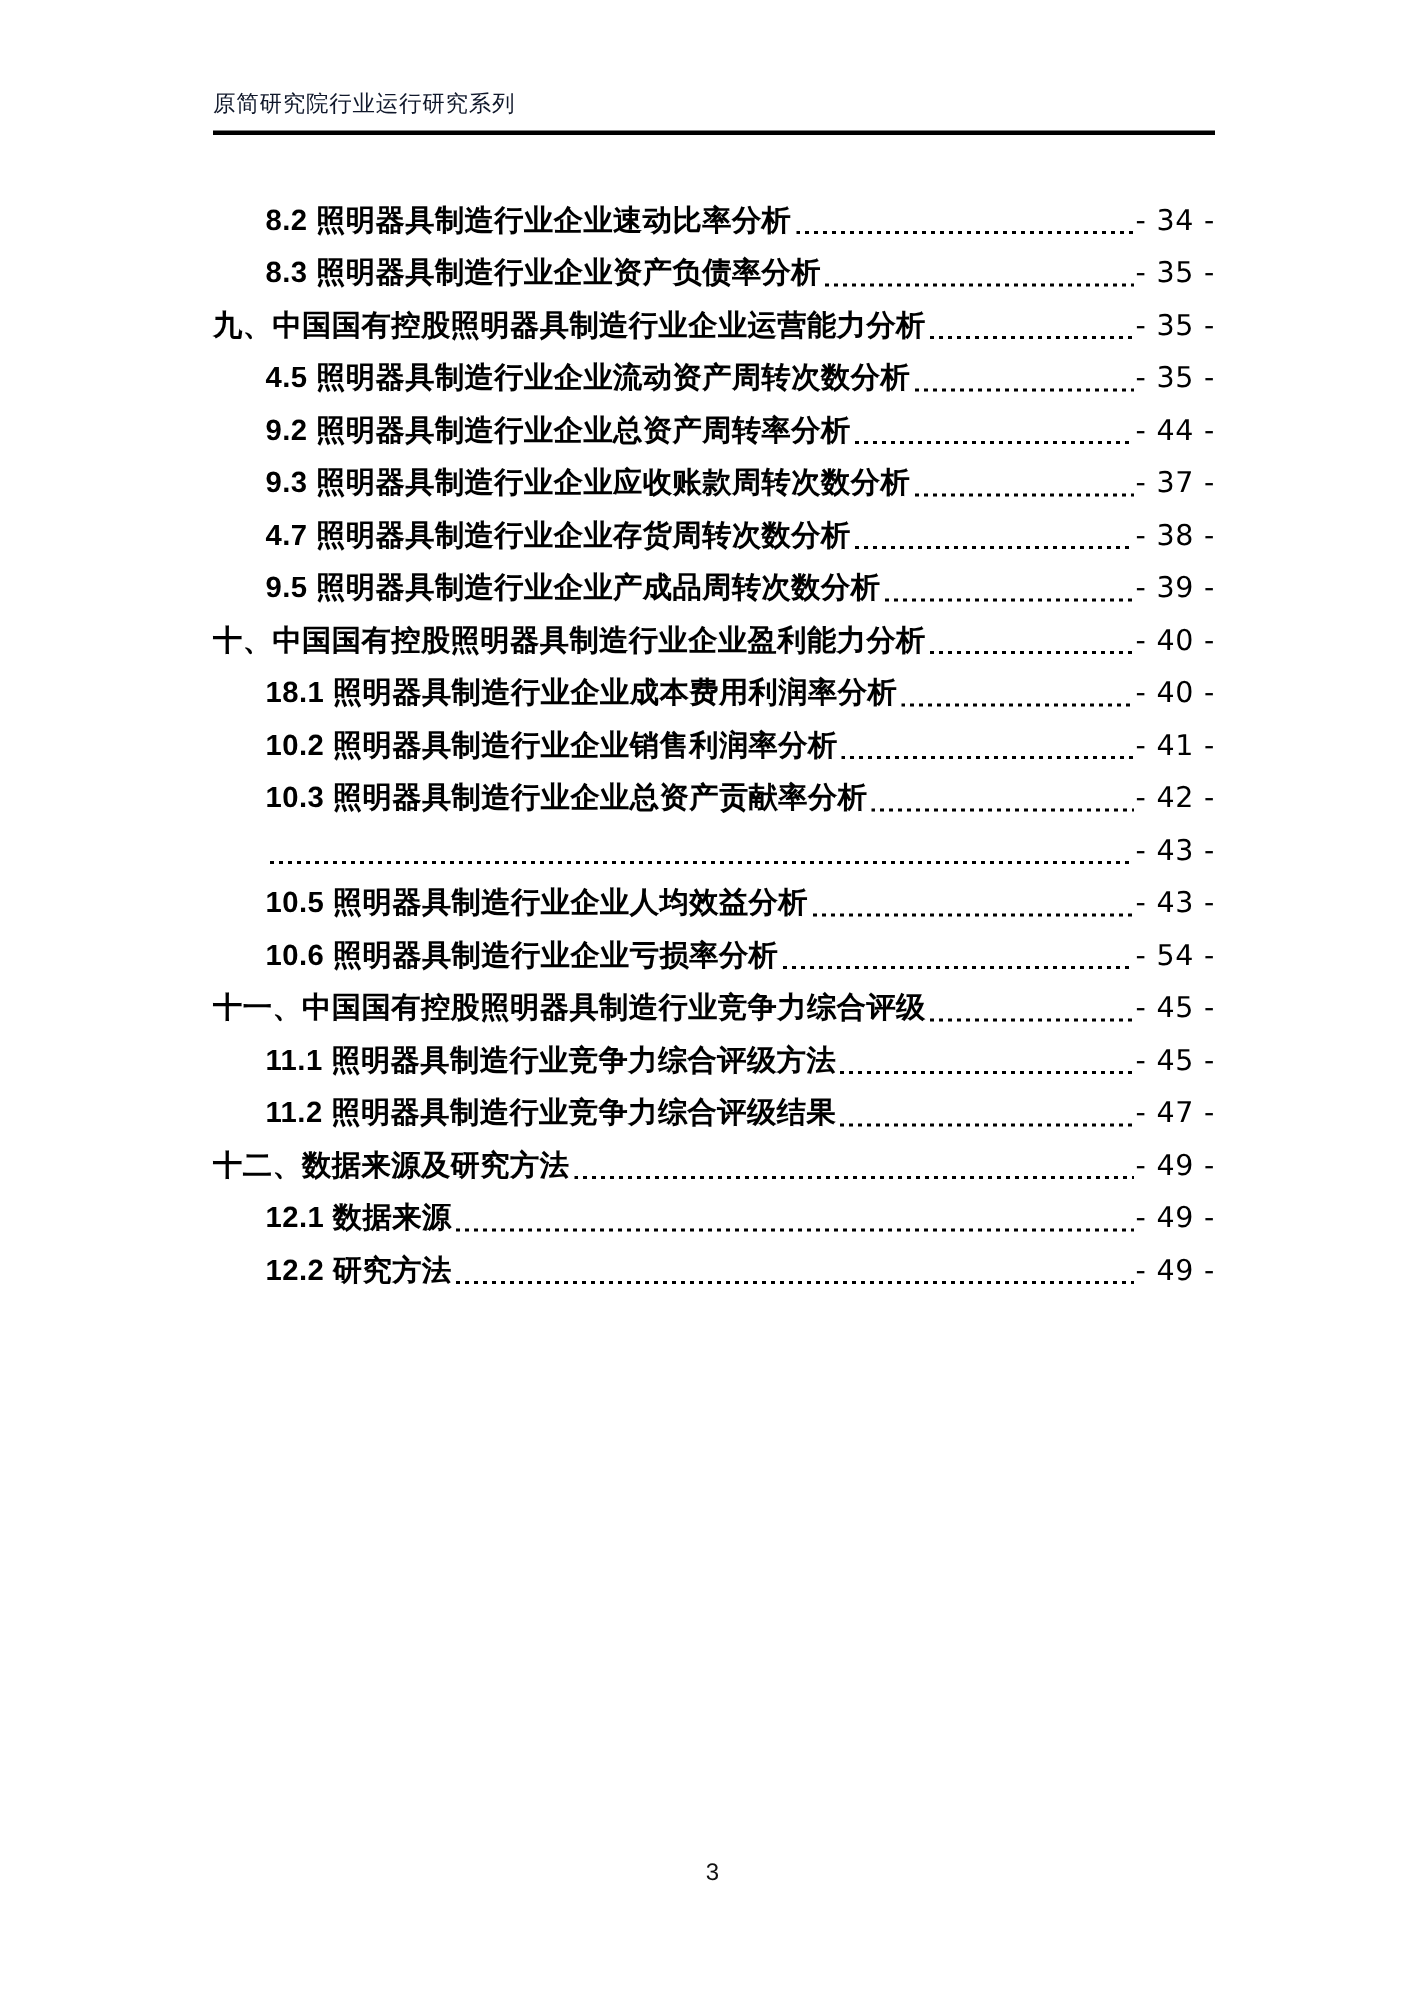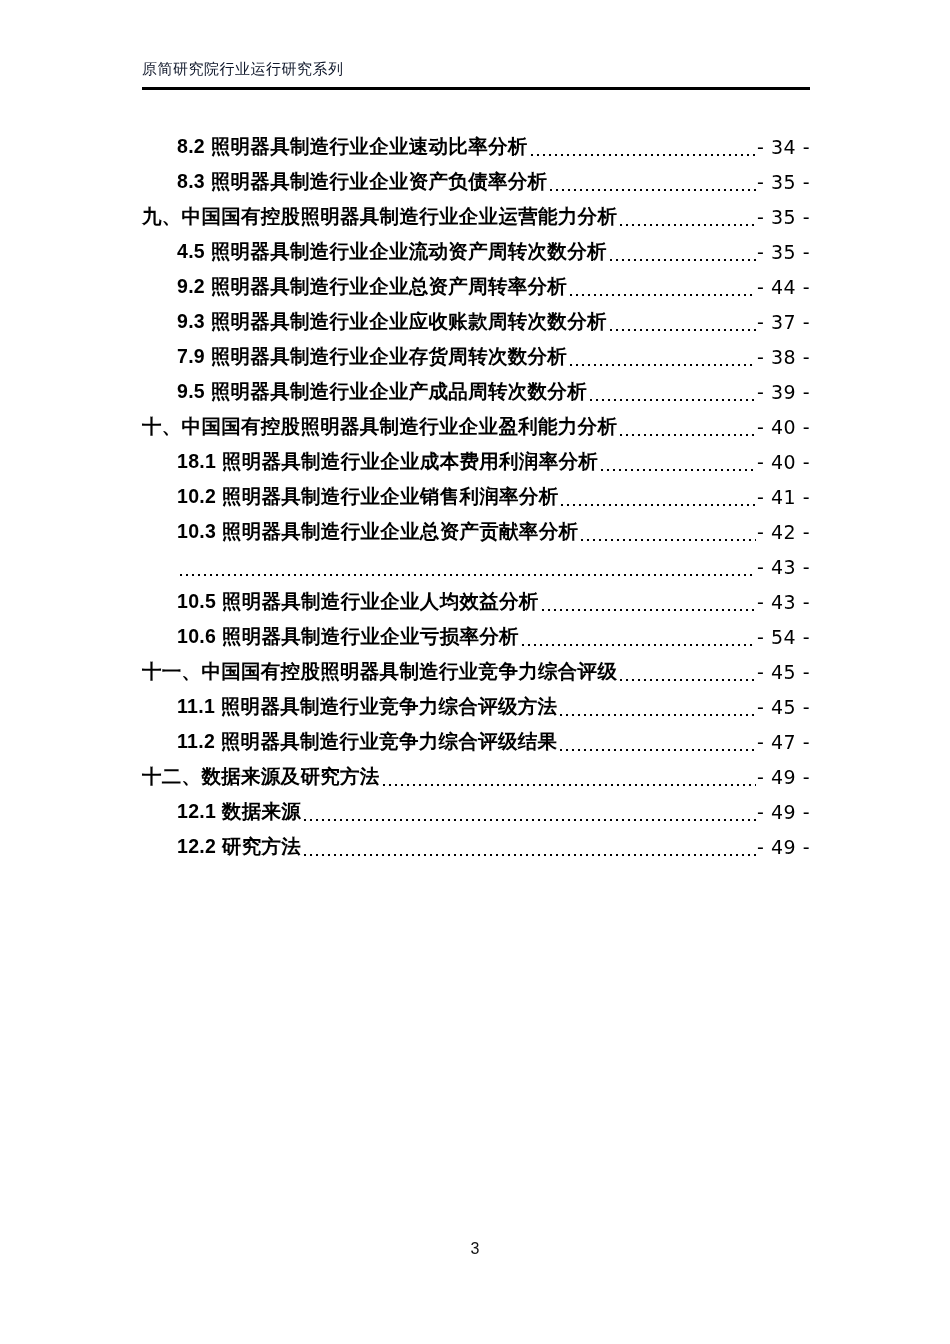--- a/index.html
+++ b/index.html
@@ -133,21 +133,21 @@
     <span class="toc-page">- 44 -</span>
   </div>
 
   <div class="toc-row level-2">
     <span class="toc-label">9.3 照明器具制造行业企业应收账款周转次数分析</span>
     <span class="toc-leader"></span>
     <span class="toc-page">- 37 -</span>
   </div>
 
   <div class="toc-row level-2">
-    <span class="toc-label">7.9 照明器具制造行业企业存货周转次数分析</span>
+    <span class="toc-label">4.7 照明器具制造行业企业存货周转次数分析</span>
     <span class="toc-leader"></span>
     <span class="toc-page">- 38 -</span>
   </div>
 
   <div class="toc-row level-2">
     <span class="toc-label">9.5 照明器具制造行业企业产成品周转次数分析</span>
     <span class="toc-leader"></span>
     <span class="toc-page">- 39 -</span>
   </div>
 

